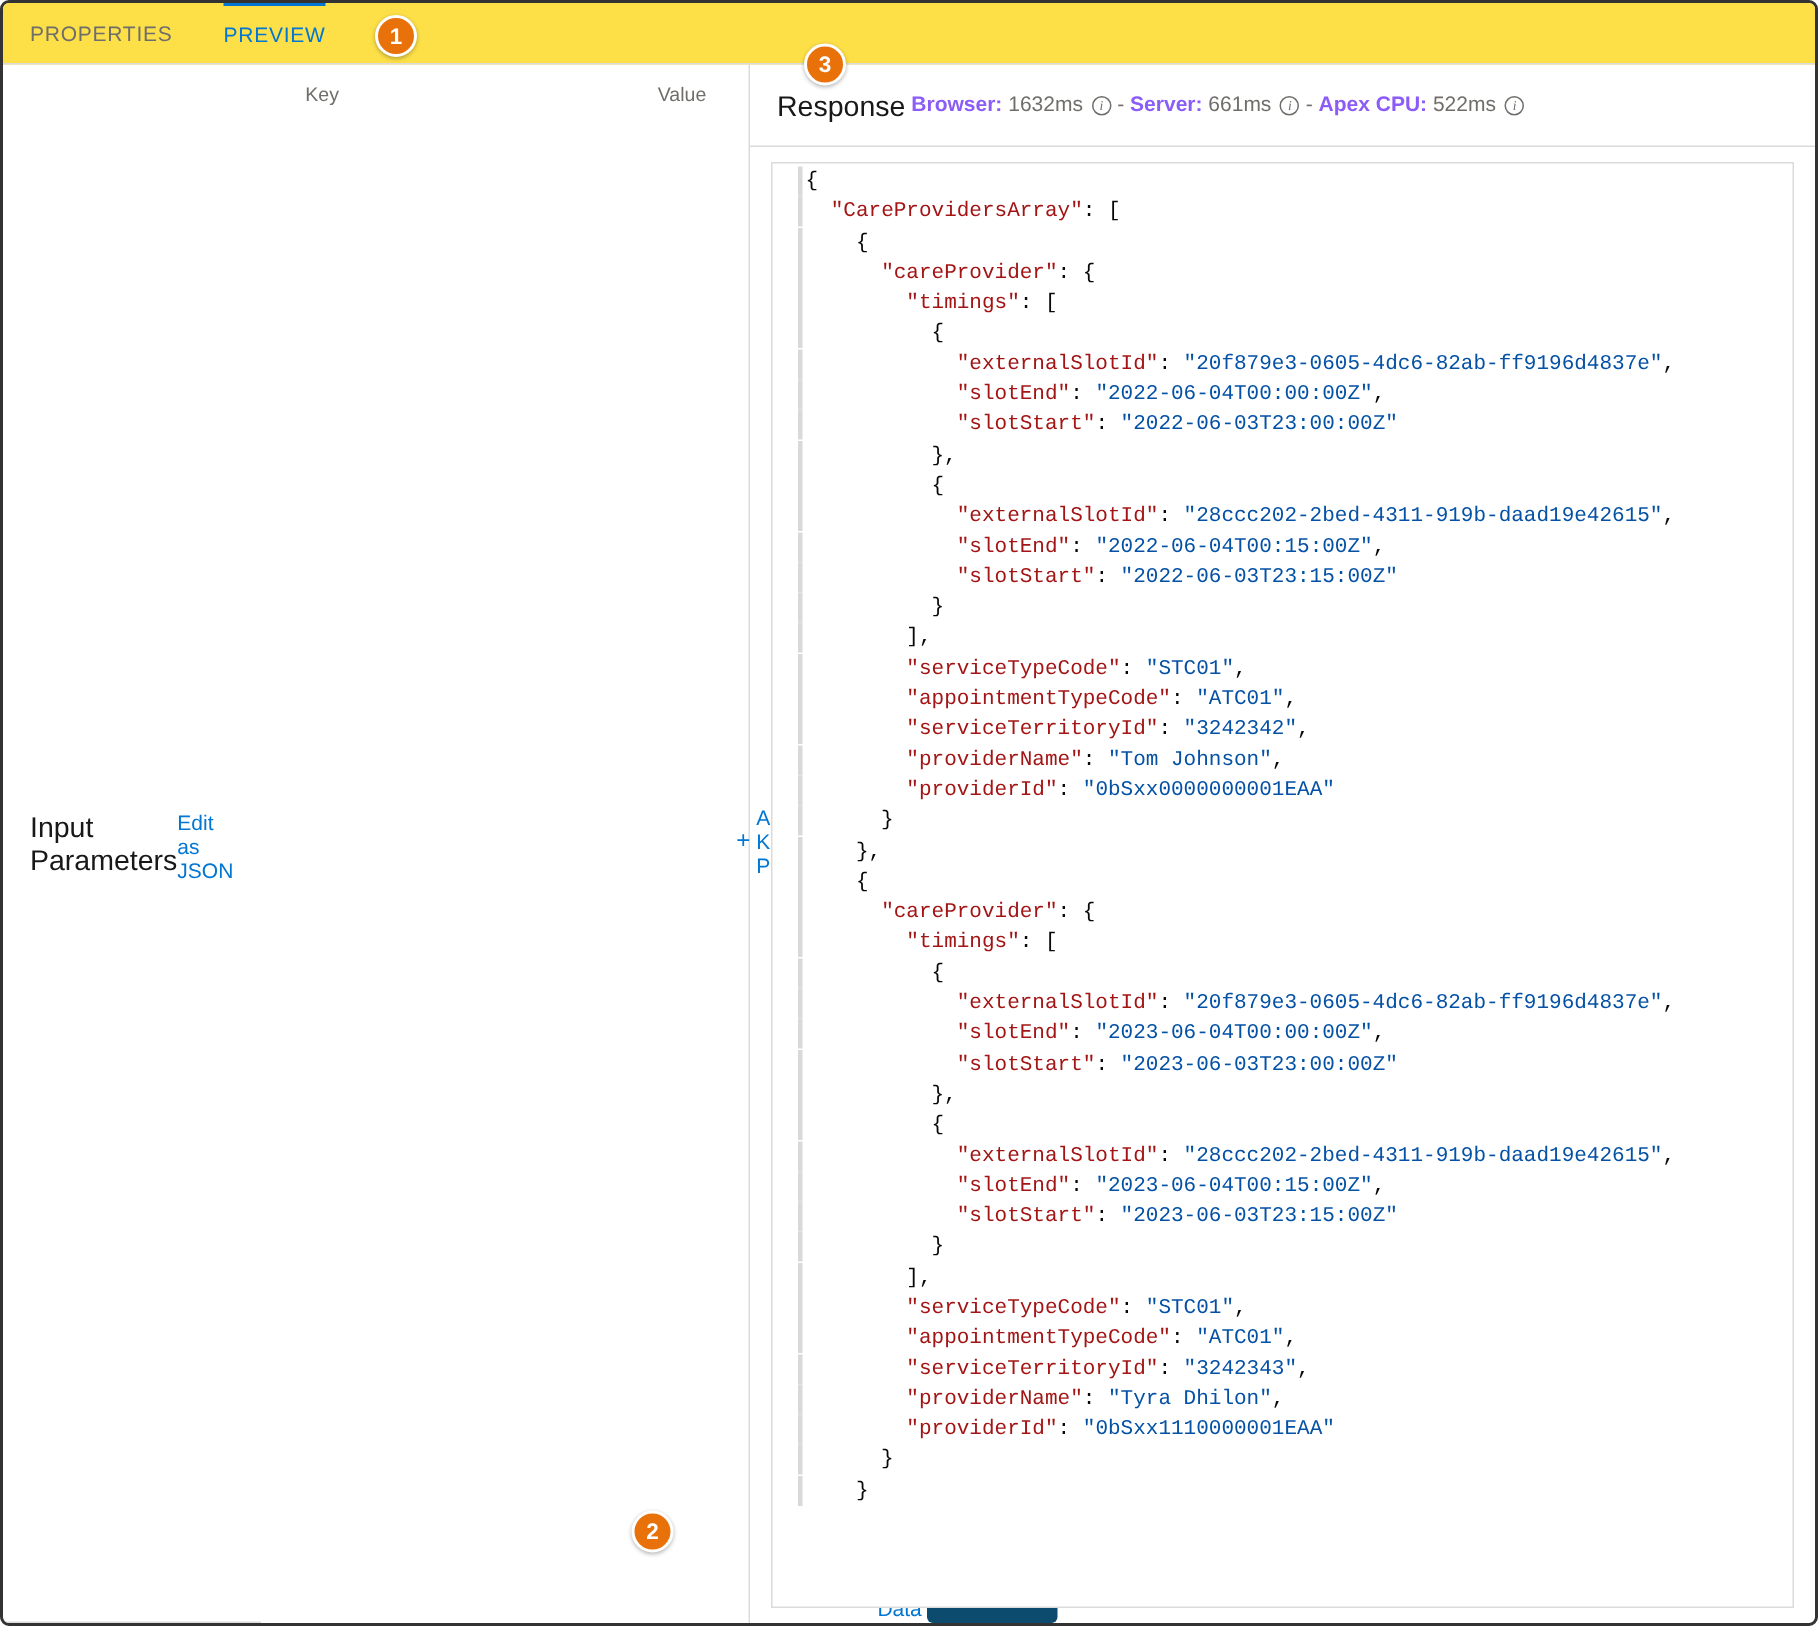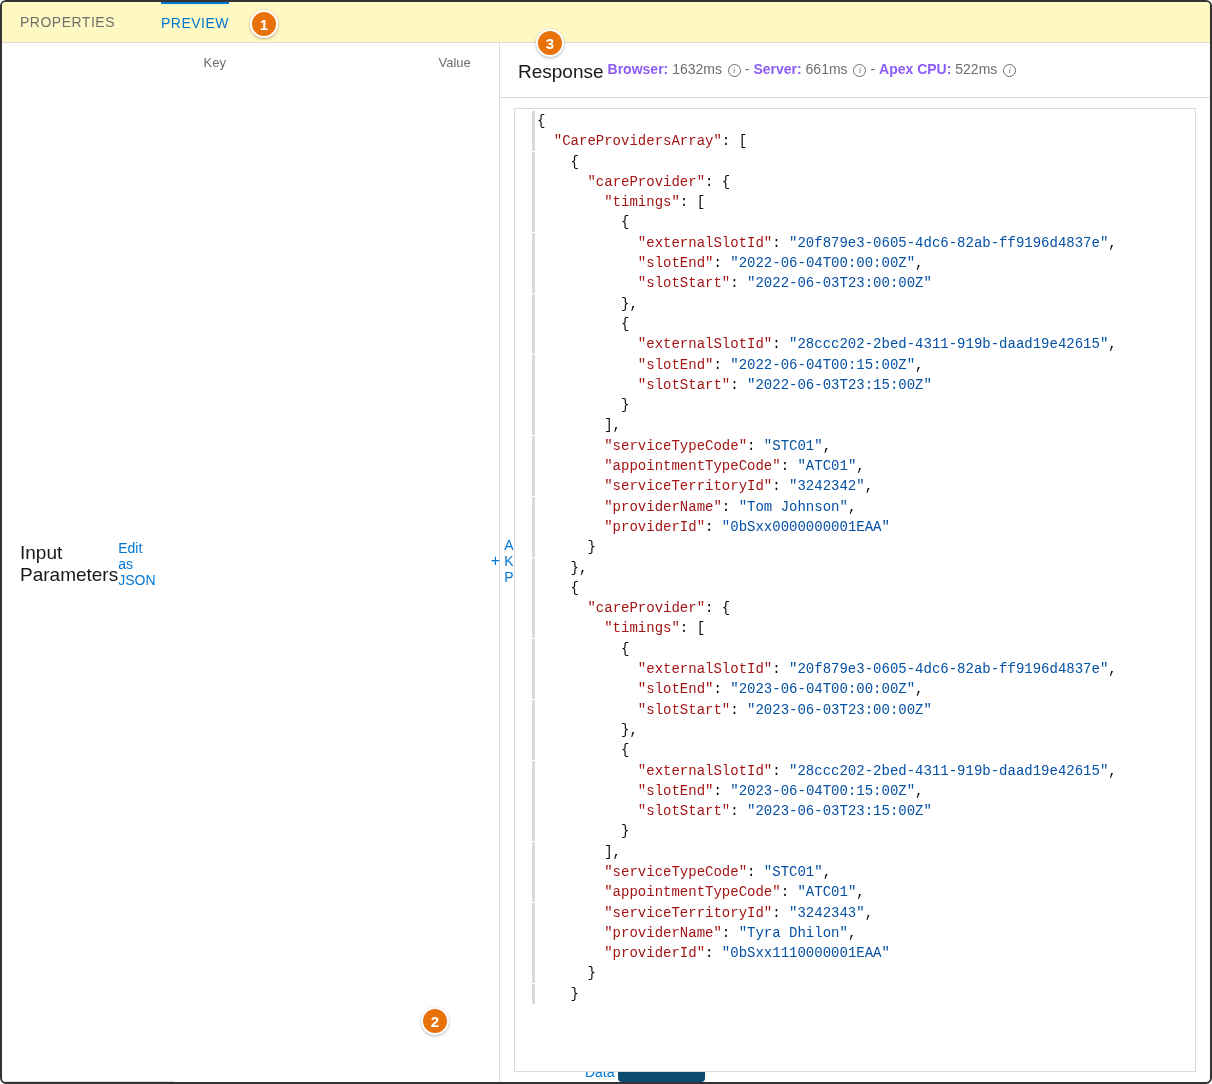--- a/index.html
+++ b/index.html
@@ -9,41 +9,40 @@
       color: #3e3e3c;
       width: 1212px;
       height: 1084px;
       overflow: hidden;
       border: 2px solid #333;
       border-radius: 6px;
     }
     .tabs {
       display: flex;
       align-items: center;
-      background: #fef9c3;
+      background: #fde047;
       border-bottom: 1px solid #dddbda;
       height: 41px;
       padding: 0 18px;
       gap: 34px;
       position: relative;
     }
     .tab {
       font-size: 14px;
       color: #706e6b;
       letter-spacing: 0.5px;
       cursor: pointer;
       height: 41px;
       display: flex;
       align-items: center;
     }
     .tab.active {
       color: #0176d3;
       border-top: 3px solid #0176d3;
       margin-top: -1px;
-      margin-left: 12px;
     }
     .badge {
       position: absolute;
       width: 28px;
       height: 28px;
       border-radius: 50%;
       background: #e8710a;
       color: #fff;
       font-weight: 700;
       font-size: 15px;

